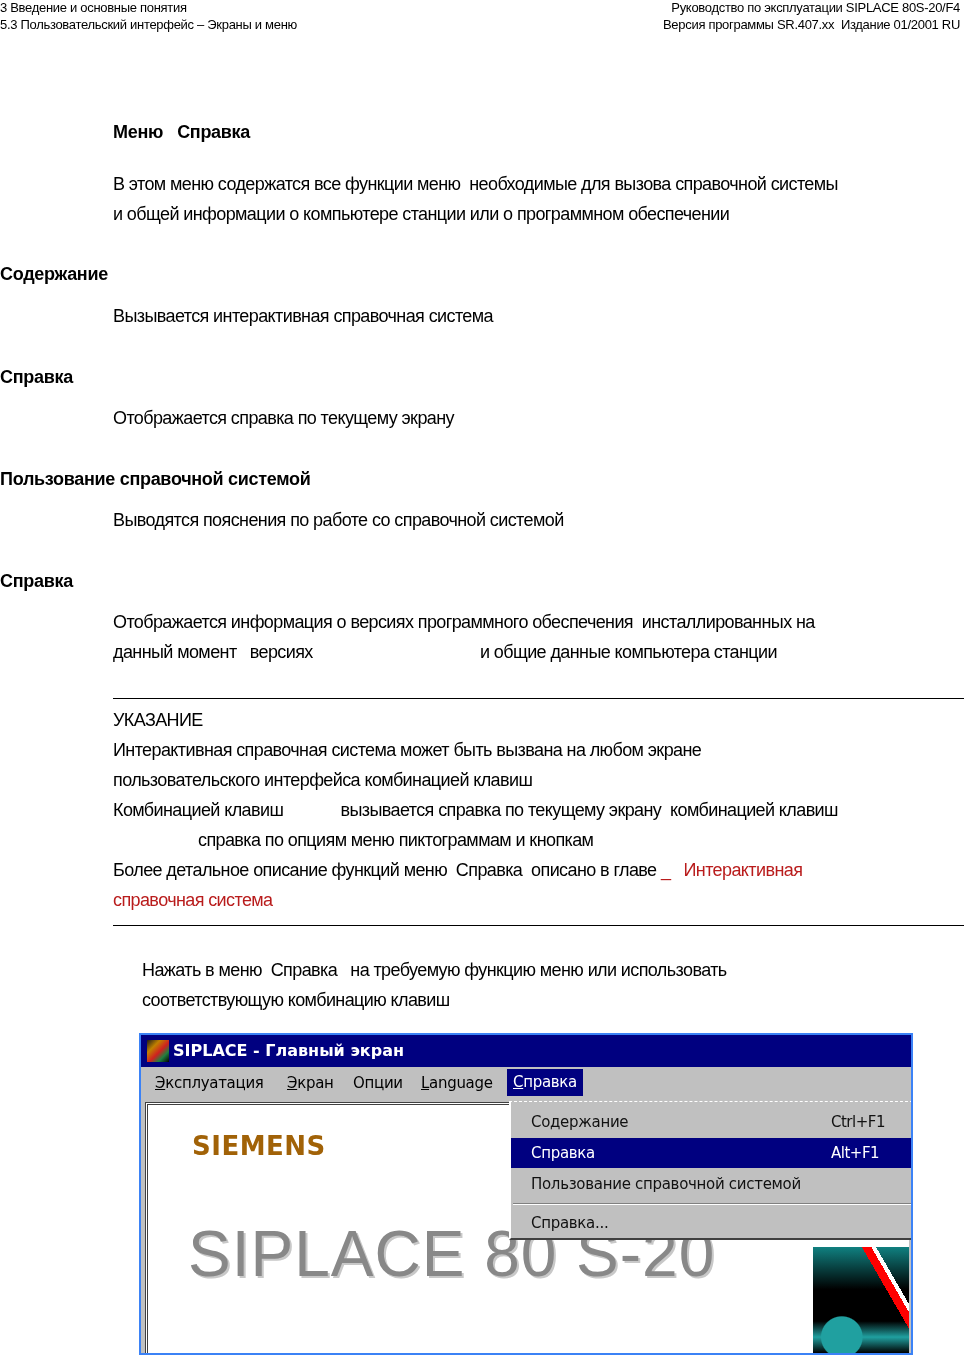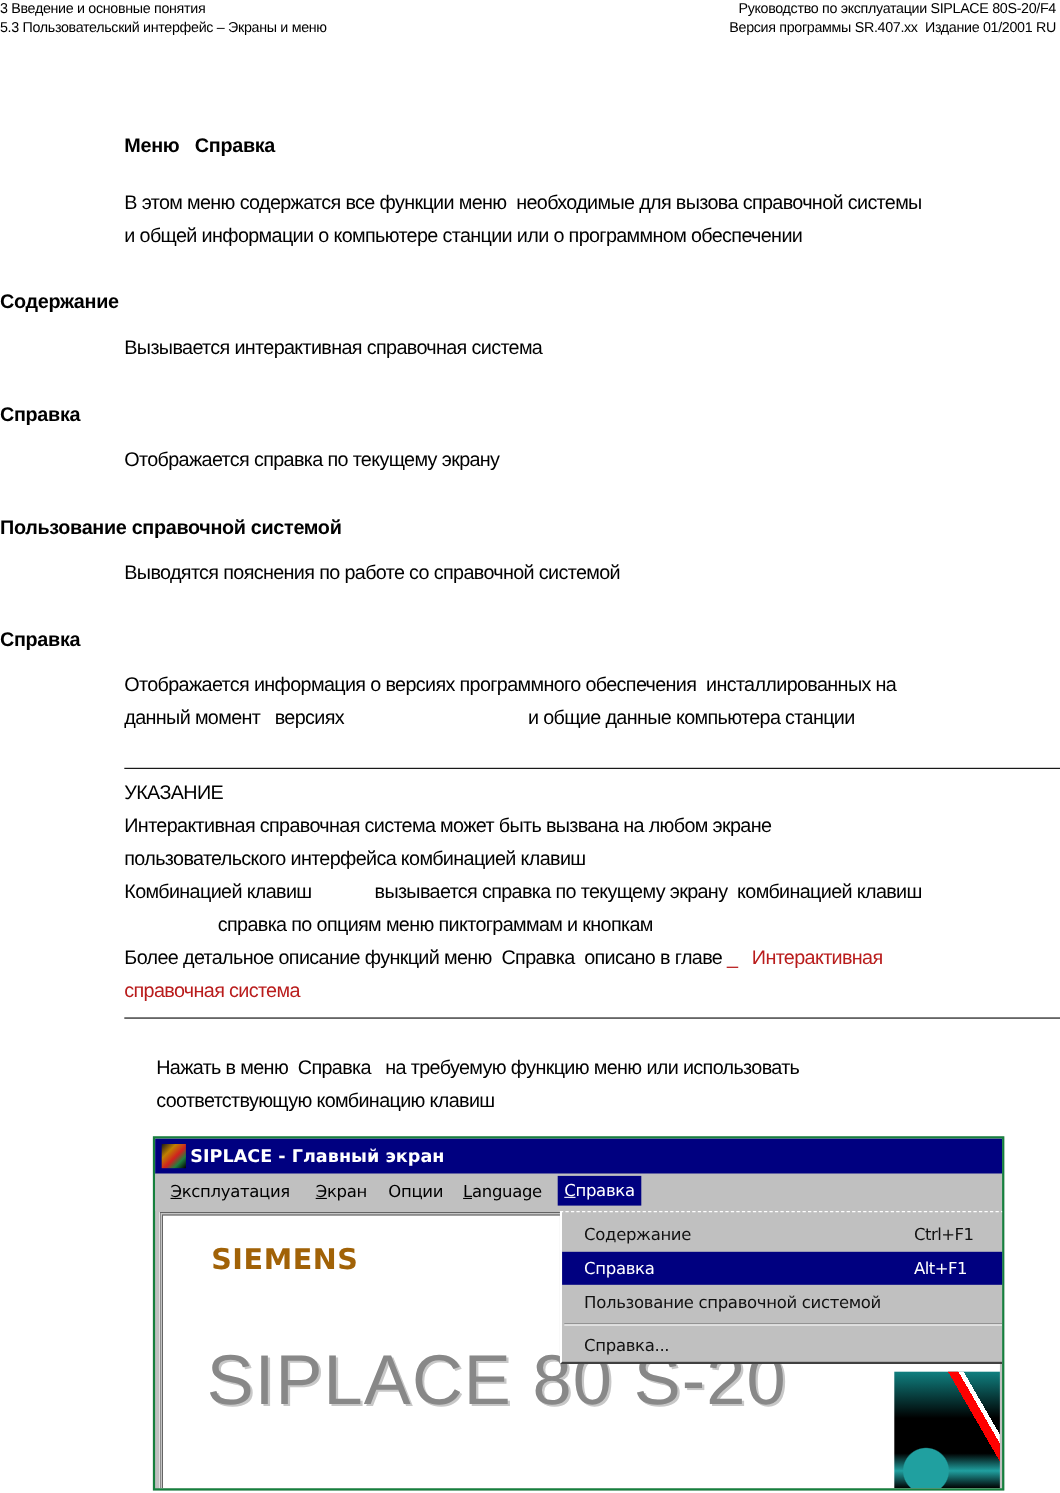--- a/index.html
+++ b/index.html
@@ -12,21 +12,21 @@
   .hdr-right { text-align: left; right: 4px; }
   .title { font-size: 18px; font-weight: bold; letter-spacing: -0.3px; }
   .body-text { font-size: 18px; letter-spacing: -0.6px; }
   .section-h { font-size: 18px; font-weight: bold; letter-spacing: -0.3px; }
   .rule { position: absolute; left: 113px; width: 851px; height: 0; border-top: 1px solid #000; }
   .link { color: #b91c1c; }
 
   
   .win {
     position: absolute; left: 139px; top: 1033px; width: 774px; height: 322px;
-    border: 2px solid #15803d; background: #c0c0c0; overflow: hidden; box-sizing: border-box;
+    border: 2px solid #3b82f6; background: #c0c0c0; overflow: hidden; box-sizing: border-box;
   }
   .win-title {
     position: absolute; left: 0; top: 0; right: 0; height: 32px; background: #000080;
     color: #fff; font-family: "DejaVu Sans", sans-serif; font-weight: bold; font-size: 16px;
   }
   .app-icon {
     position: absolute; left: 6px; top: 5px; width: 22px; height: 22px;
     background: linear-gradient(135deg, #1a1a1a 0%, #c08000 30%, #d02020 55%, #208040 75%, #000 100%);
   }
   .win-title-text { position: absolute; left: 32px; top: 6px; }

